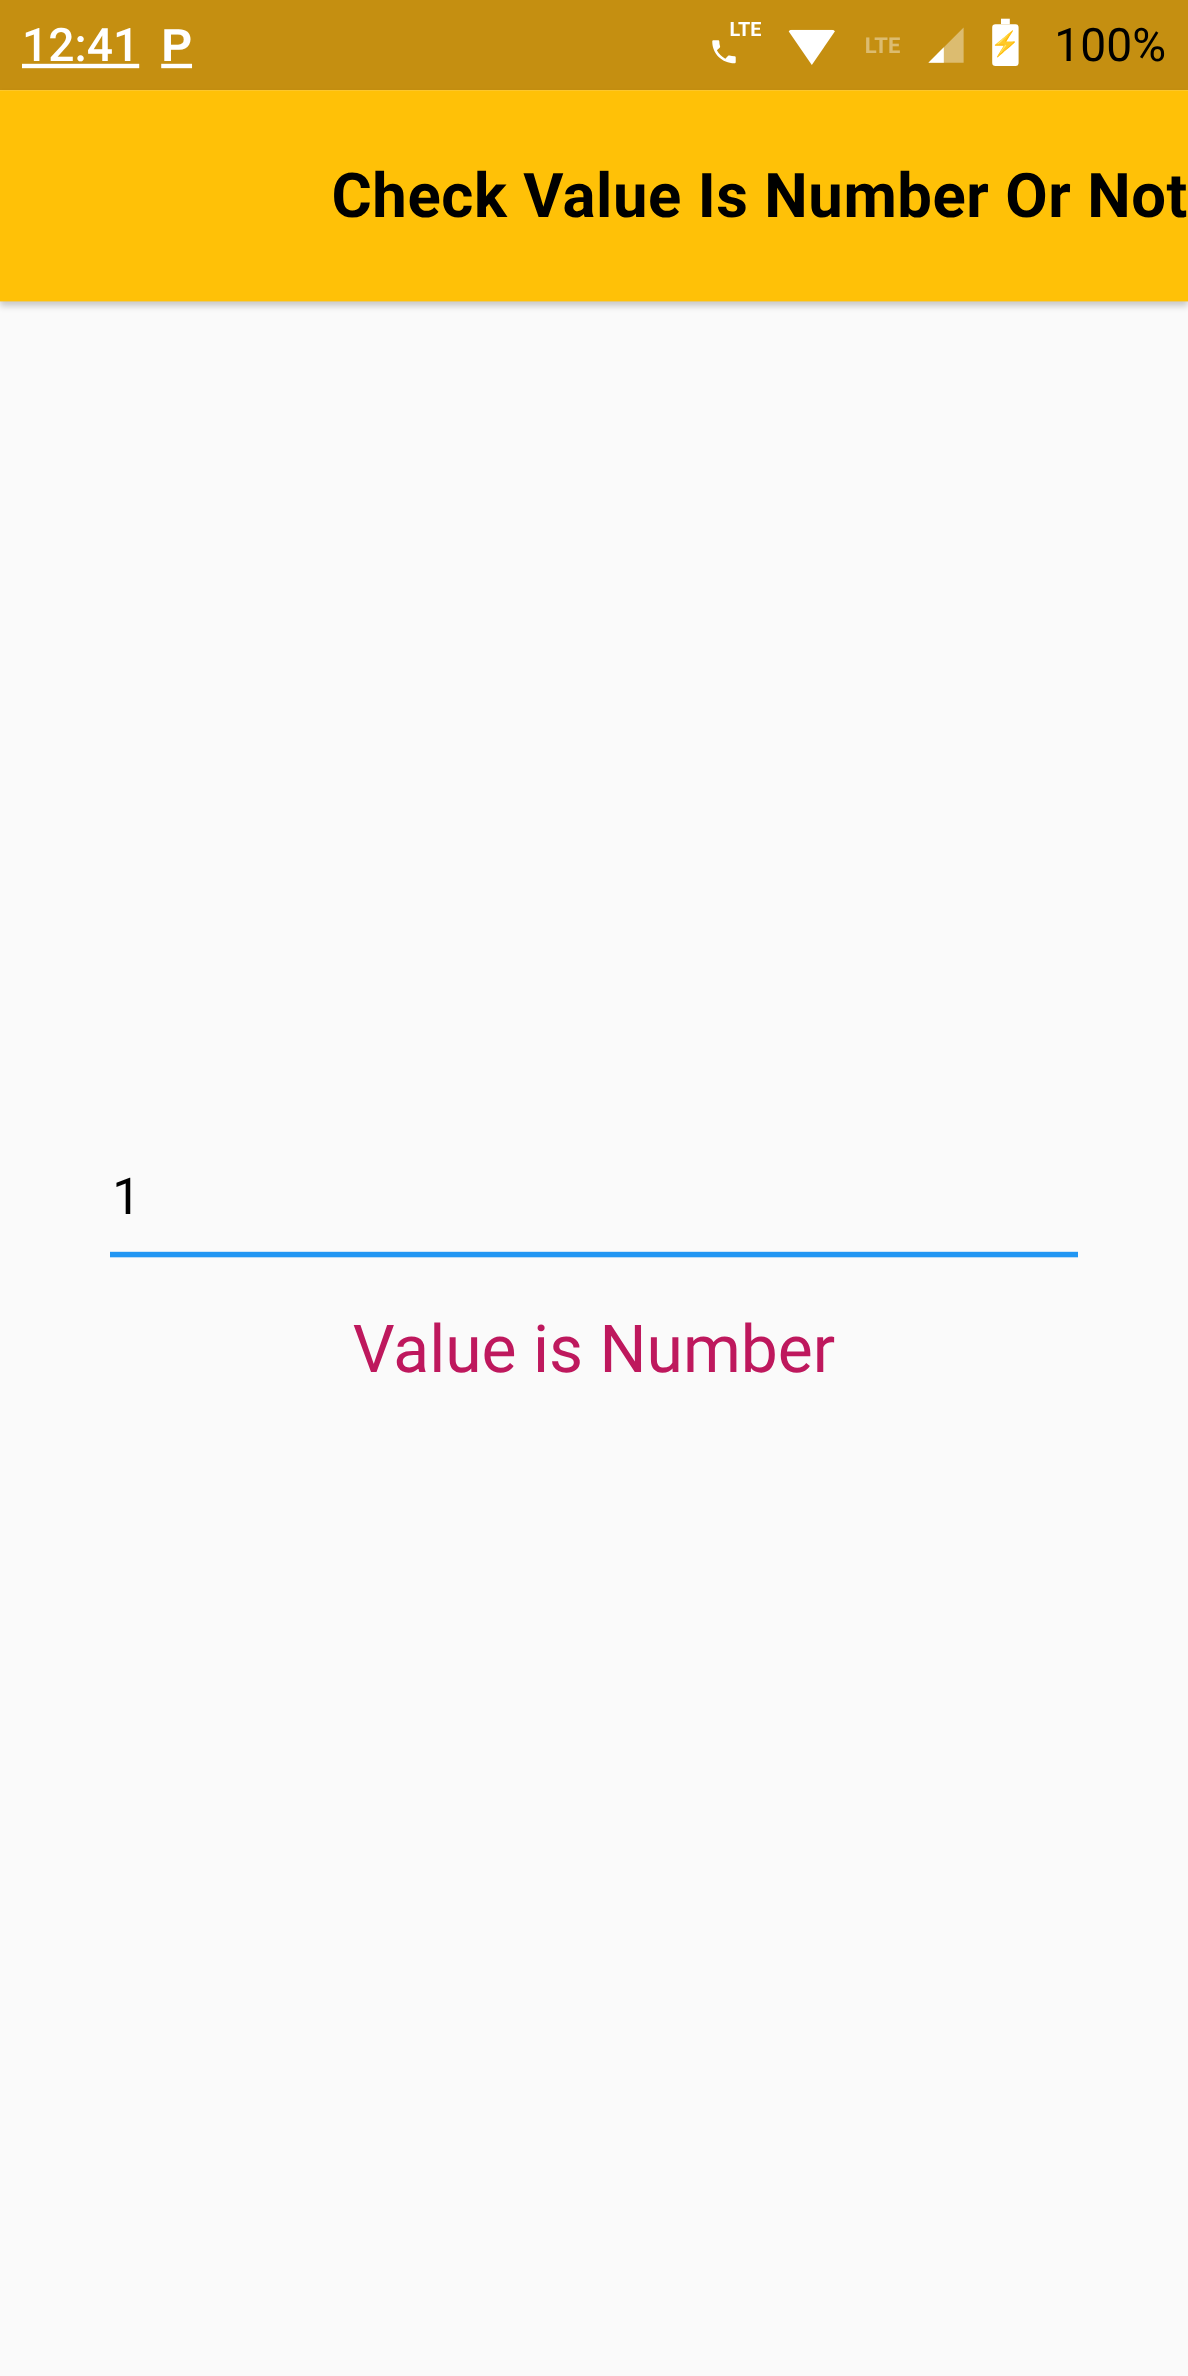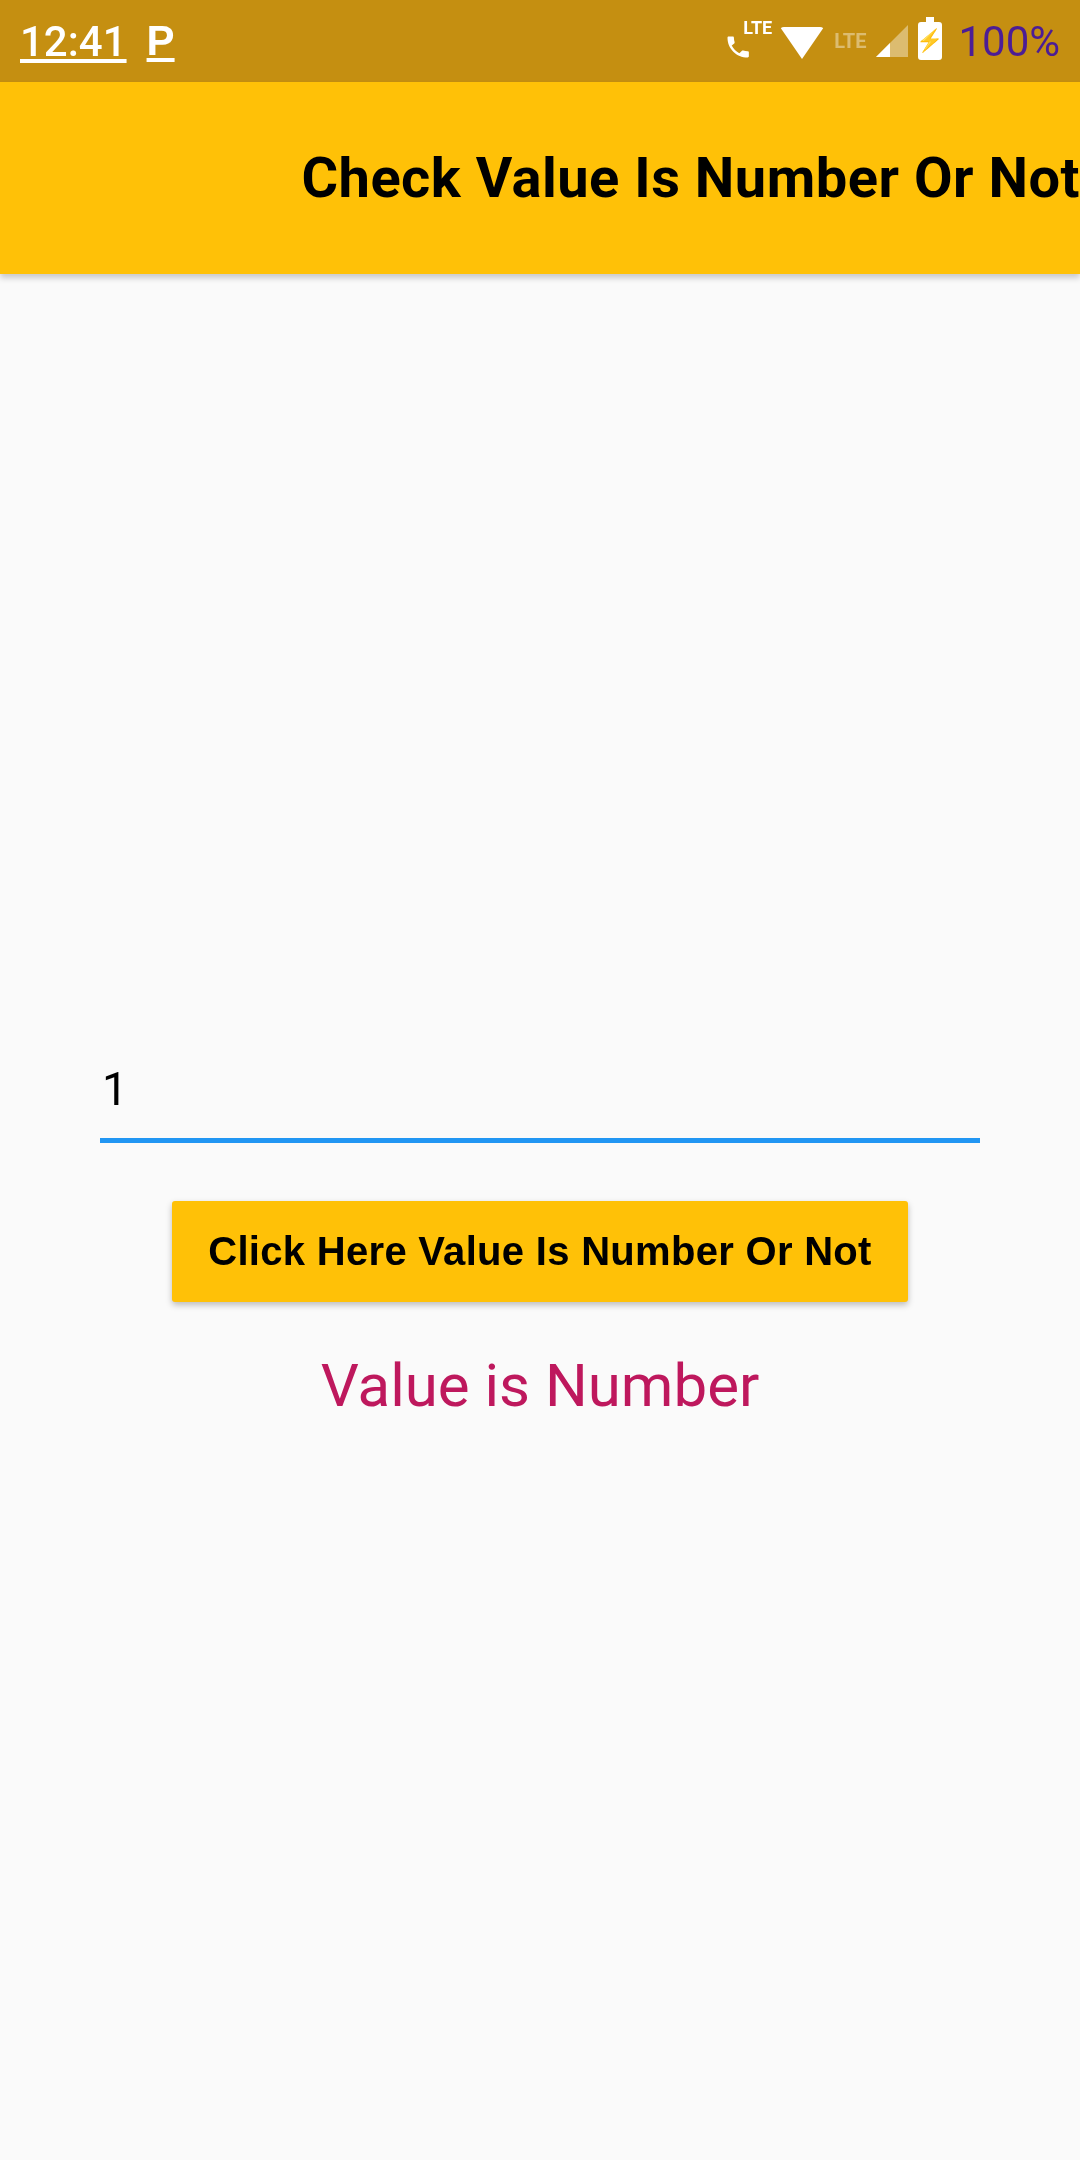--- a/index.html
+++ b/index.html
@@ -37,21 +37,21 @@
     }
     .p-icon {
       font-size: 42px;
       font-weight: 900;
       color: #fff;
       font-family: Arial, sans-serif;
     }
     .status-right {
       display: flex;
       align-items: center;
-      gap: 10px;
+      gap: 26px;
     }
     .lte-call-icon {
       position: relative;
       width: 46px;
       height: 40px;
     }
     .lte-text-small {
       font-size: 18px;
       font-weight: 700;
       color: #fff;
@@ -117,21 +117,21 @@
       background: #fff;
     }
     .bolt {
       color: #c58f11;
       font-size: 22px;
       line-height: 1;
     }
     .battery-pct {
       font-size: 42px;
       font-weight: 400;
-      color: #4c1d95;
+      color: #000000;
       margin-left: 6px;
     }
     .app-bar {
       width: 100%;
       height: 192px;
       background: #ffc107;
       display: flex;
       align-items: center;
       justify-content: flex-end;
       box-shadow: 0 4px 6px rgba(0,0,0,0.2);
@@ -212,15 +212,14 @@
 </div>
 
 <div class="app-bar">
   <span class="app-bar-title">Check Value Is Number Or Not</span>
 </div>
 
 <div class="content">
   <div class="input-wrap">
     <input type="text" class="text-input" value="1" style="">
   </div>
-  <button class="check-button">Click Here Value Is Number Or Not</button>
   <div class="result-text">Value is Number</div>
 </div>
 
 </body></html>

